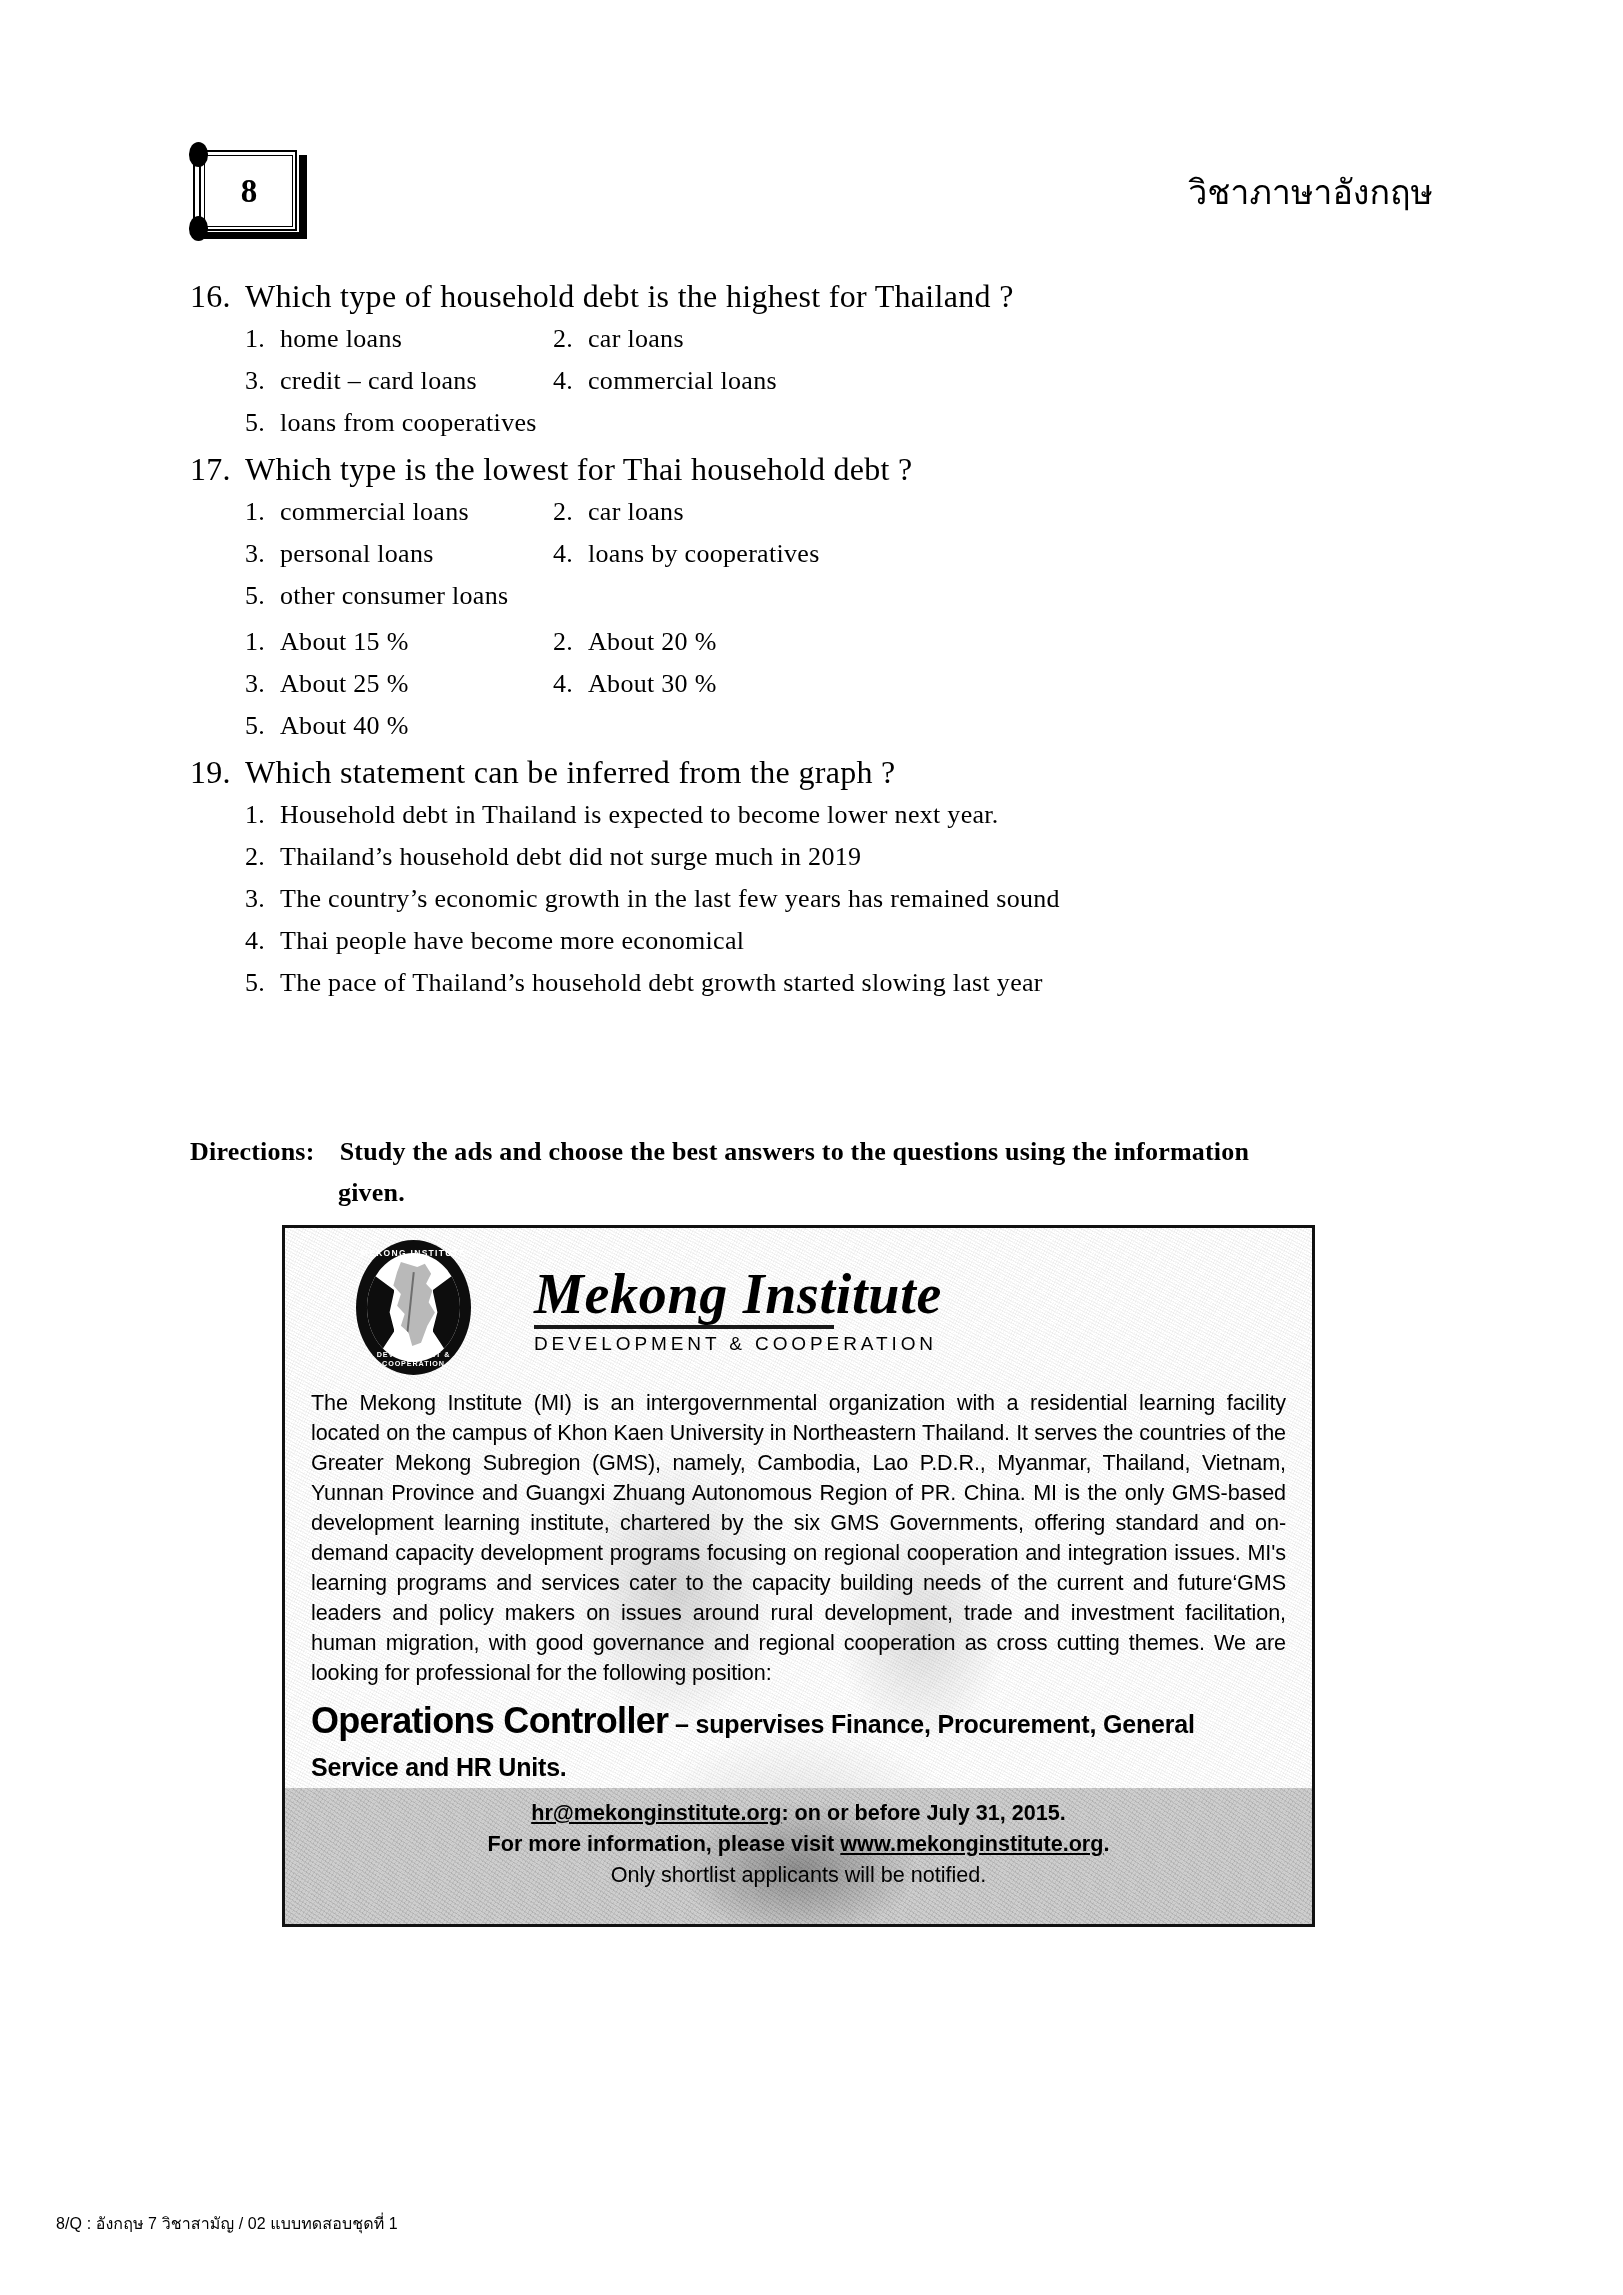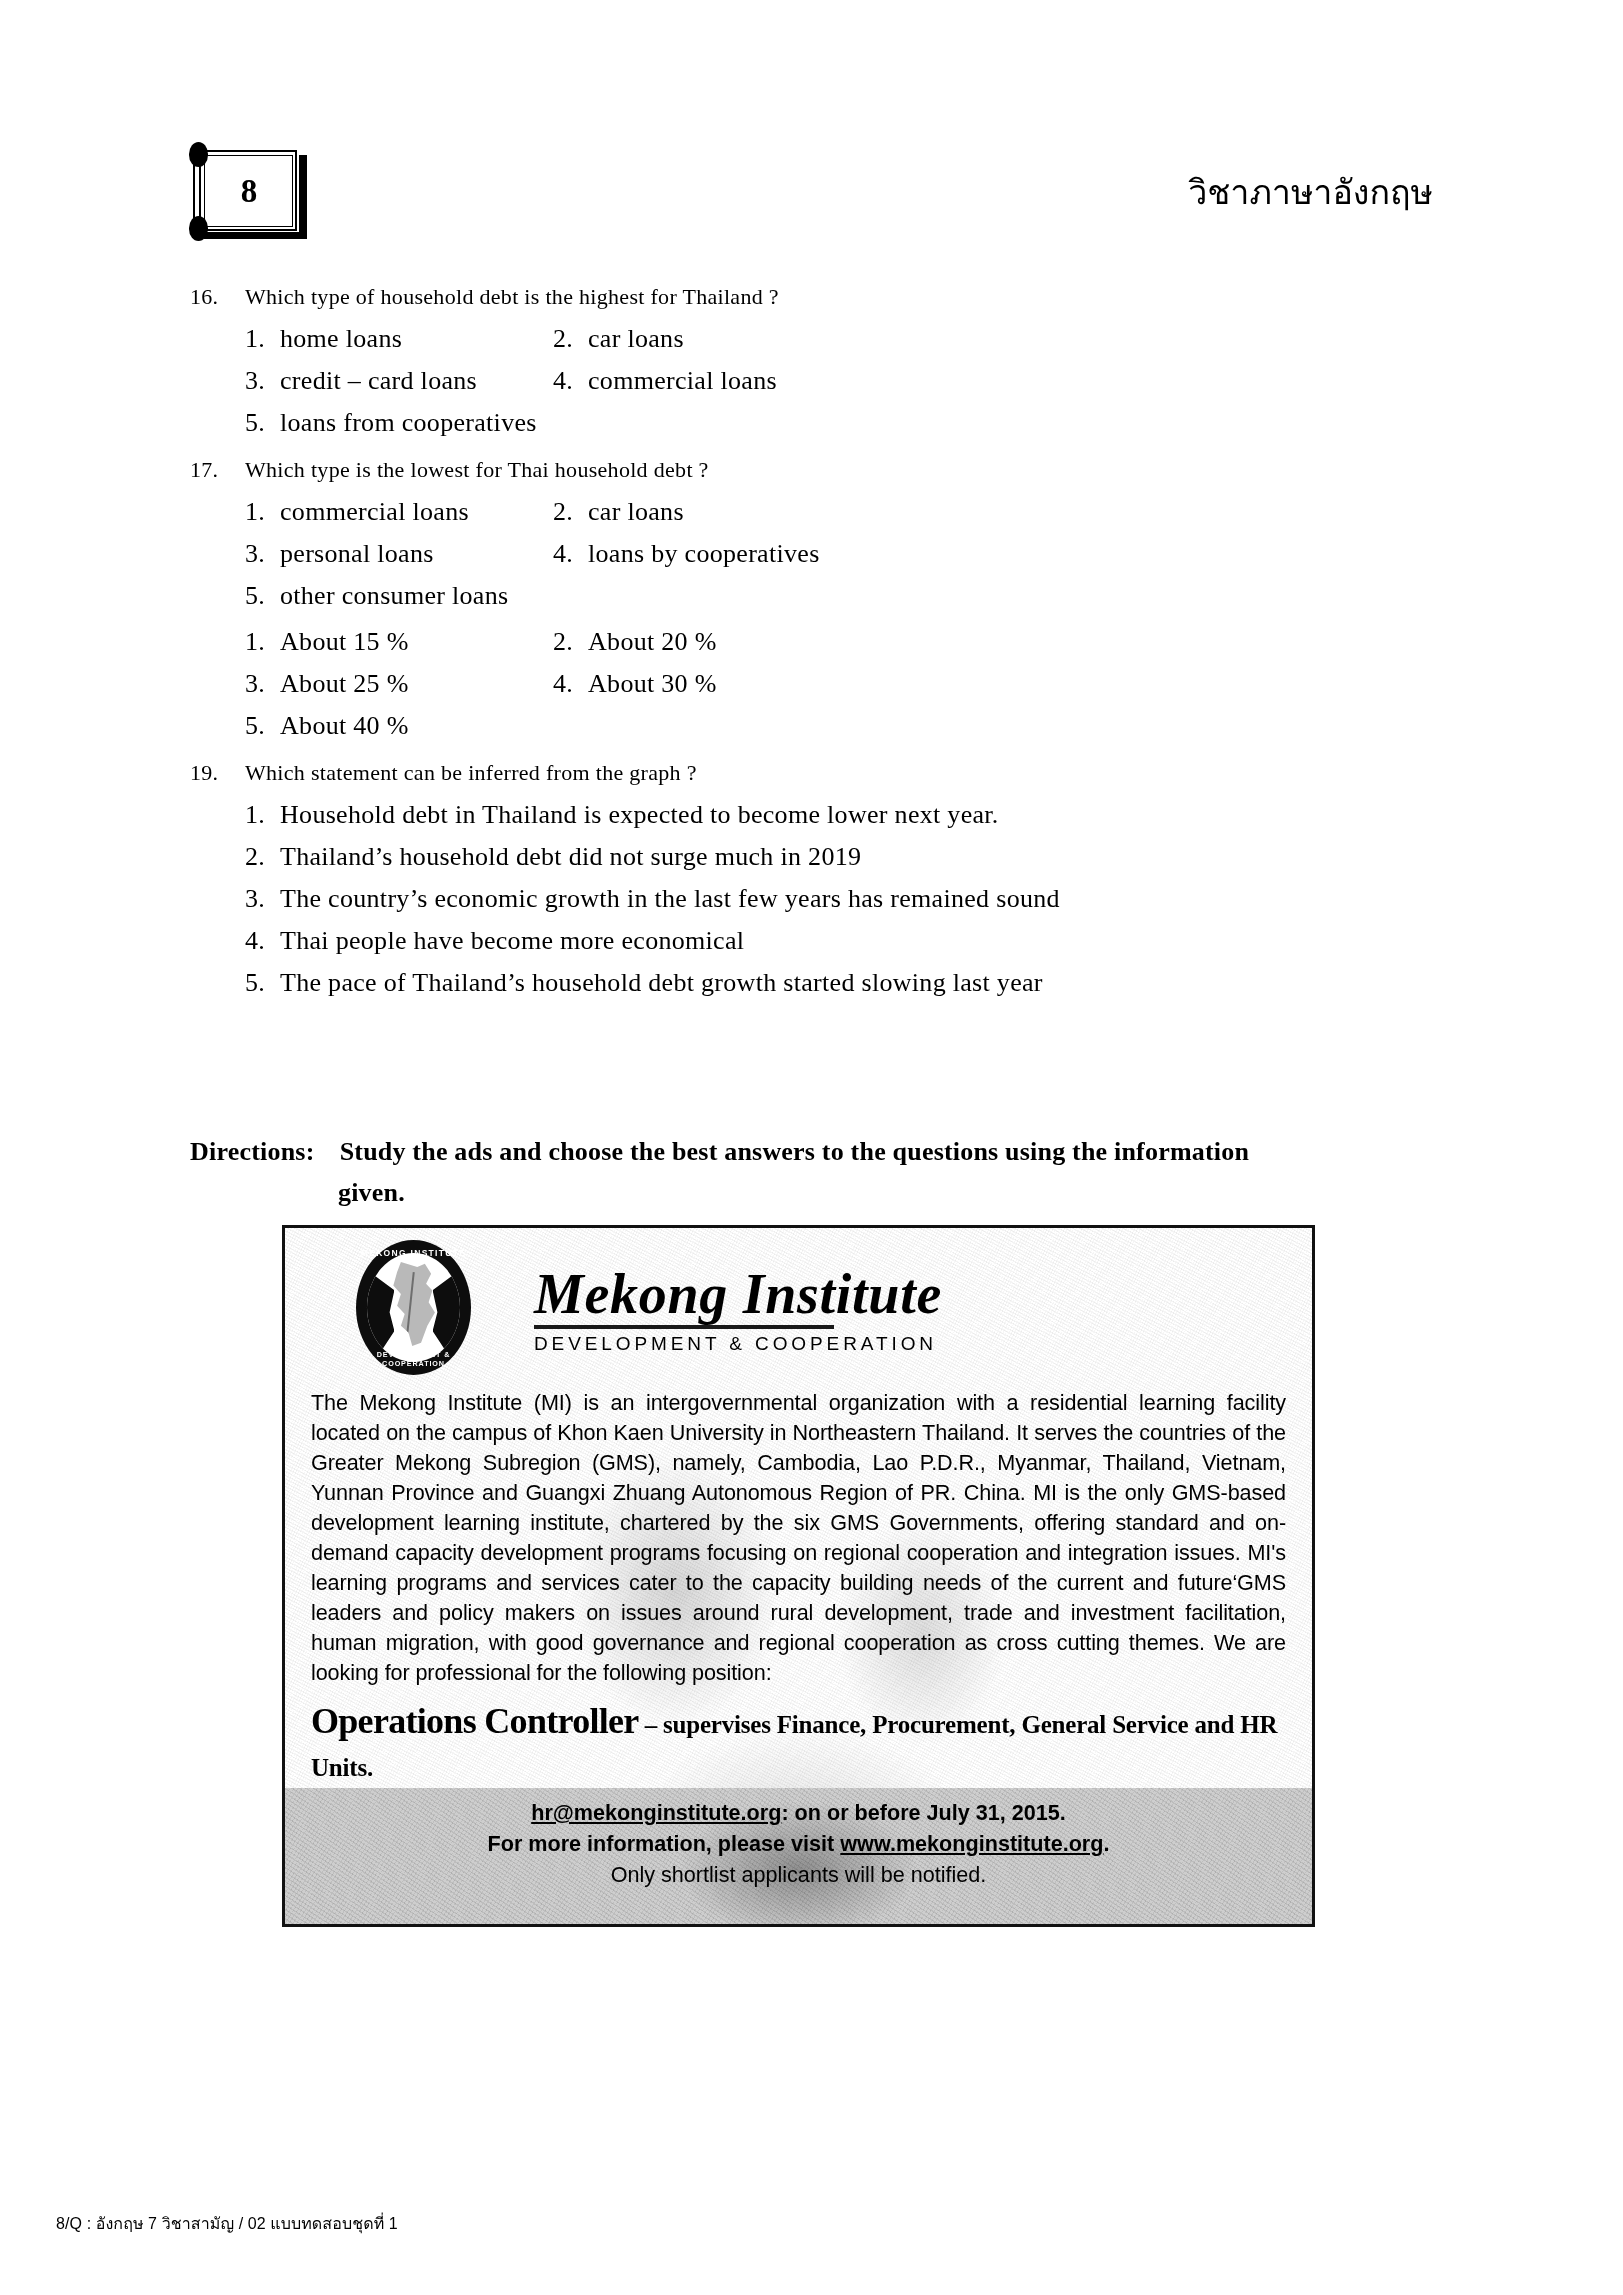--- a/index.html
+++ b/index.html
@@ -112,21 +112,21 @@
     top: 275px;
     left: 190px;
     width: 1244px;
   }
   .question {
     margin-bottom: 3.9px;
   }
   .q-stem {
     display: flex;
     align-items: baseline;
-    font-size: 22px;
+    font-size: 32px;
     line-height: 43px;
     letter-spacing: 0.3px;
   }
   .q-num {
     width: 55px;
     flex: 0 0 55px;
     text-align: left;
   }
   .q-text { flex: 1; }
 
@@ -316,21 +316,20 @@
     padding: 6.5px 26px 0 26px;
     font-size: 21.6px;
     line-height: 30px;
     text-align: justify;
     letter-spacing: -0.1px;
     font-family: "Liberation Sans", "DejaVu Sans", sans-serif;
   }
   .ad-position {
     padding: 14.4px 26px 0 26px;
     line-height: 38px;
-    font-family: Liberation Serif, serif;
   }
   .pos-title {
     font-size: 36px;
     font-weight: bold;
     letter-spacing: -0.7px;
   }
   .pos-desc {
     font-size: 25px;
     font-weight: bold;
     letter-spacing: -0.2px;

